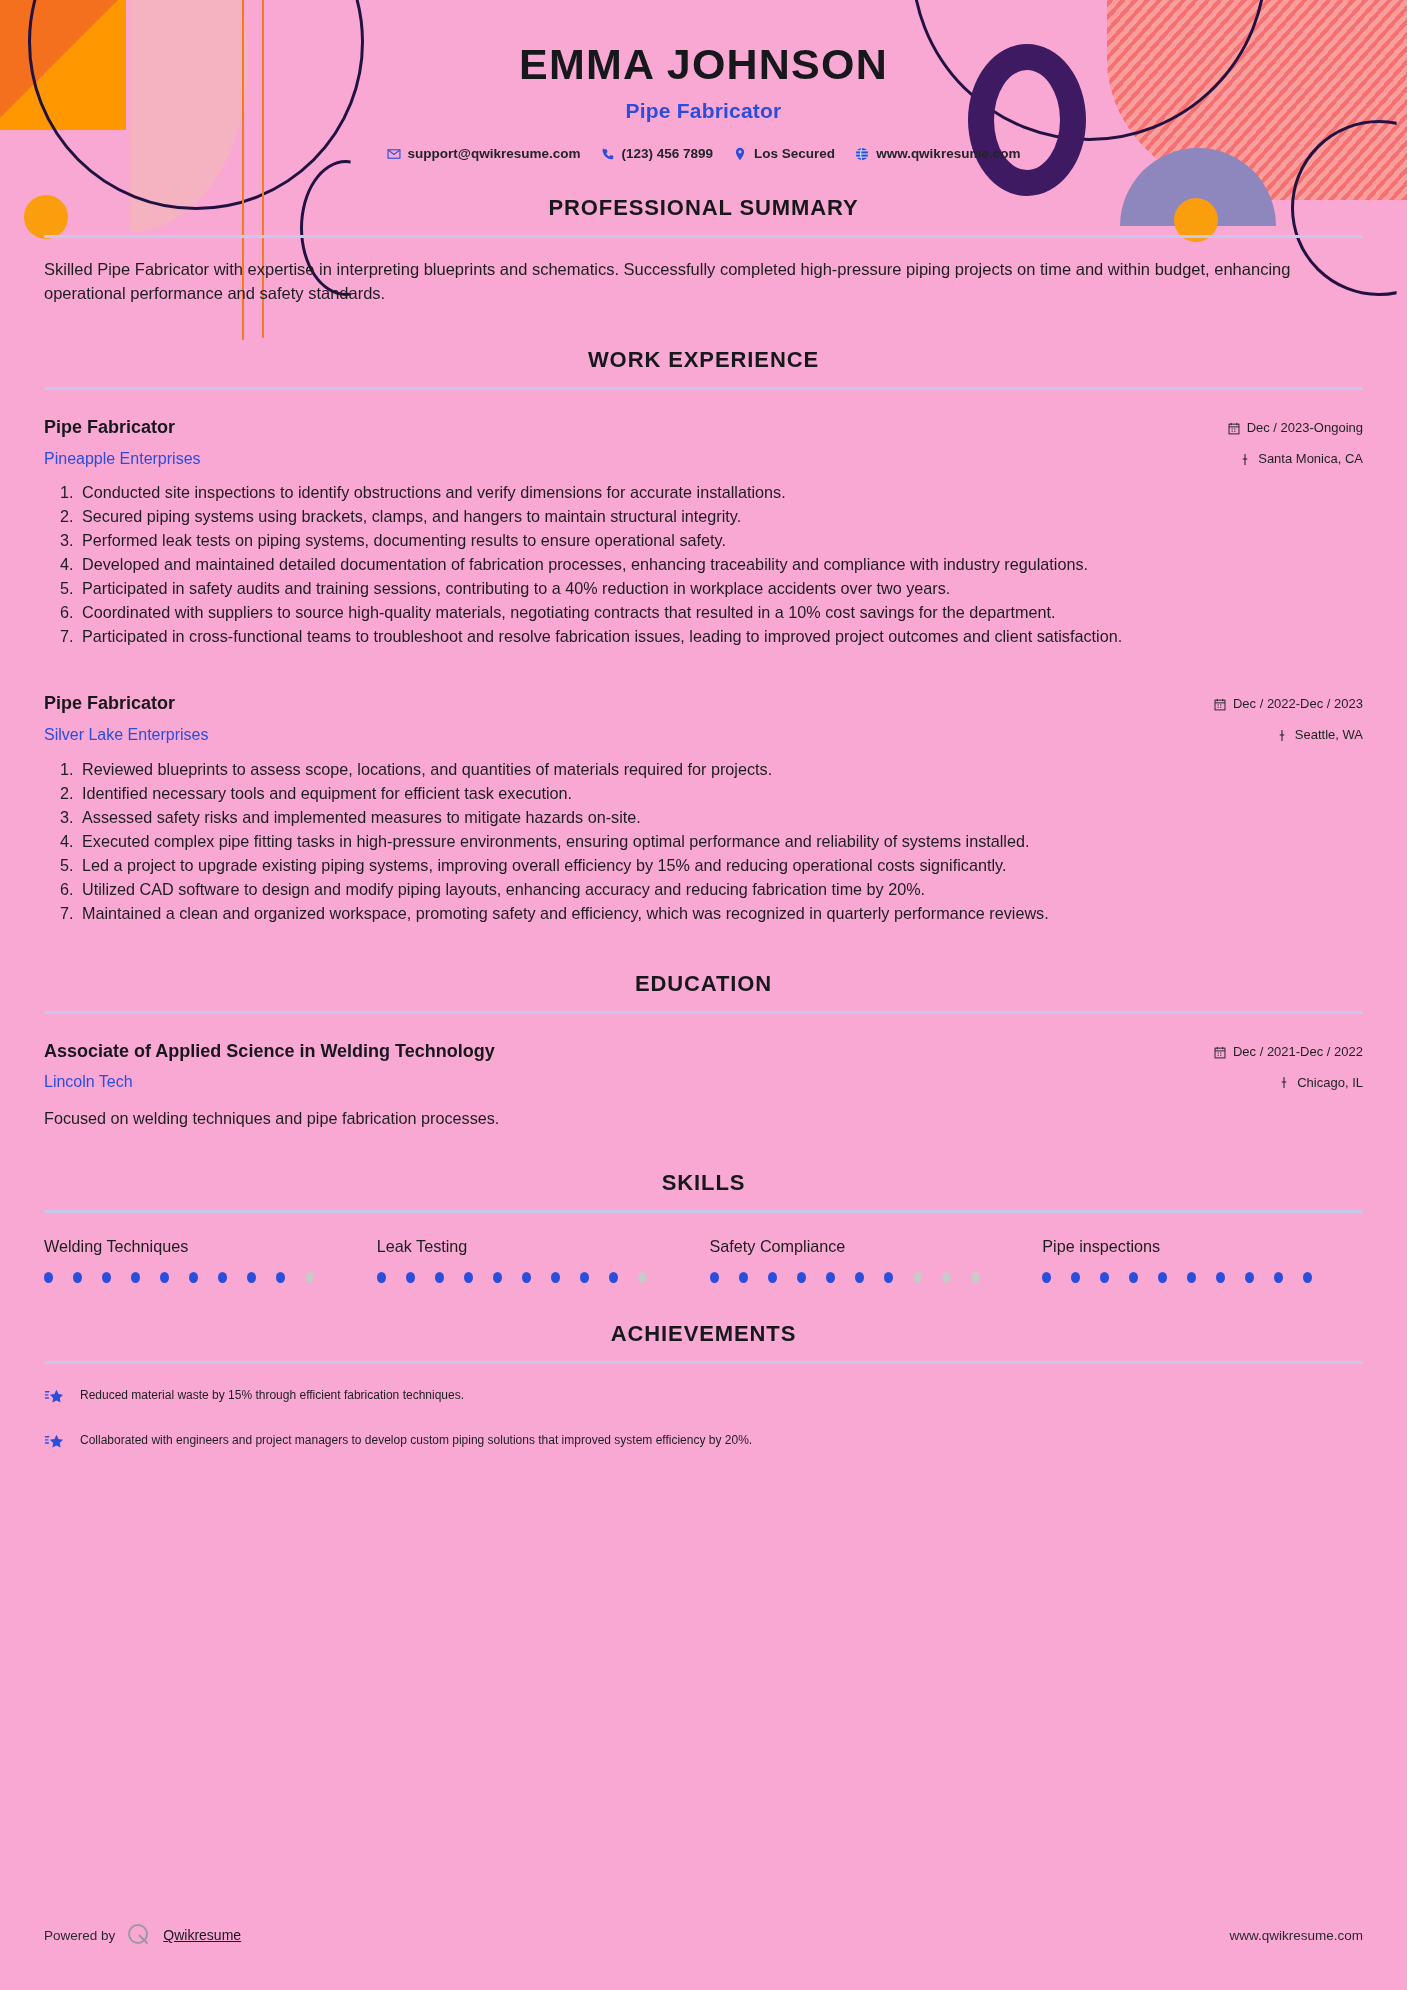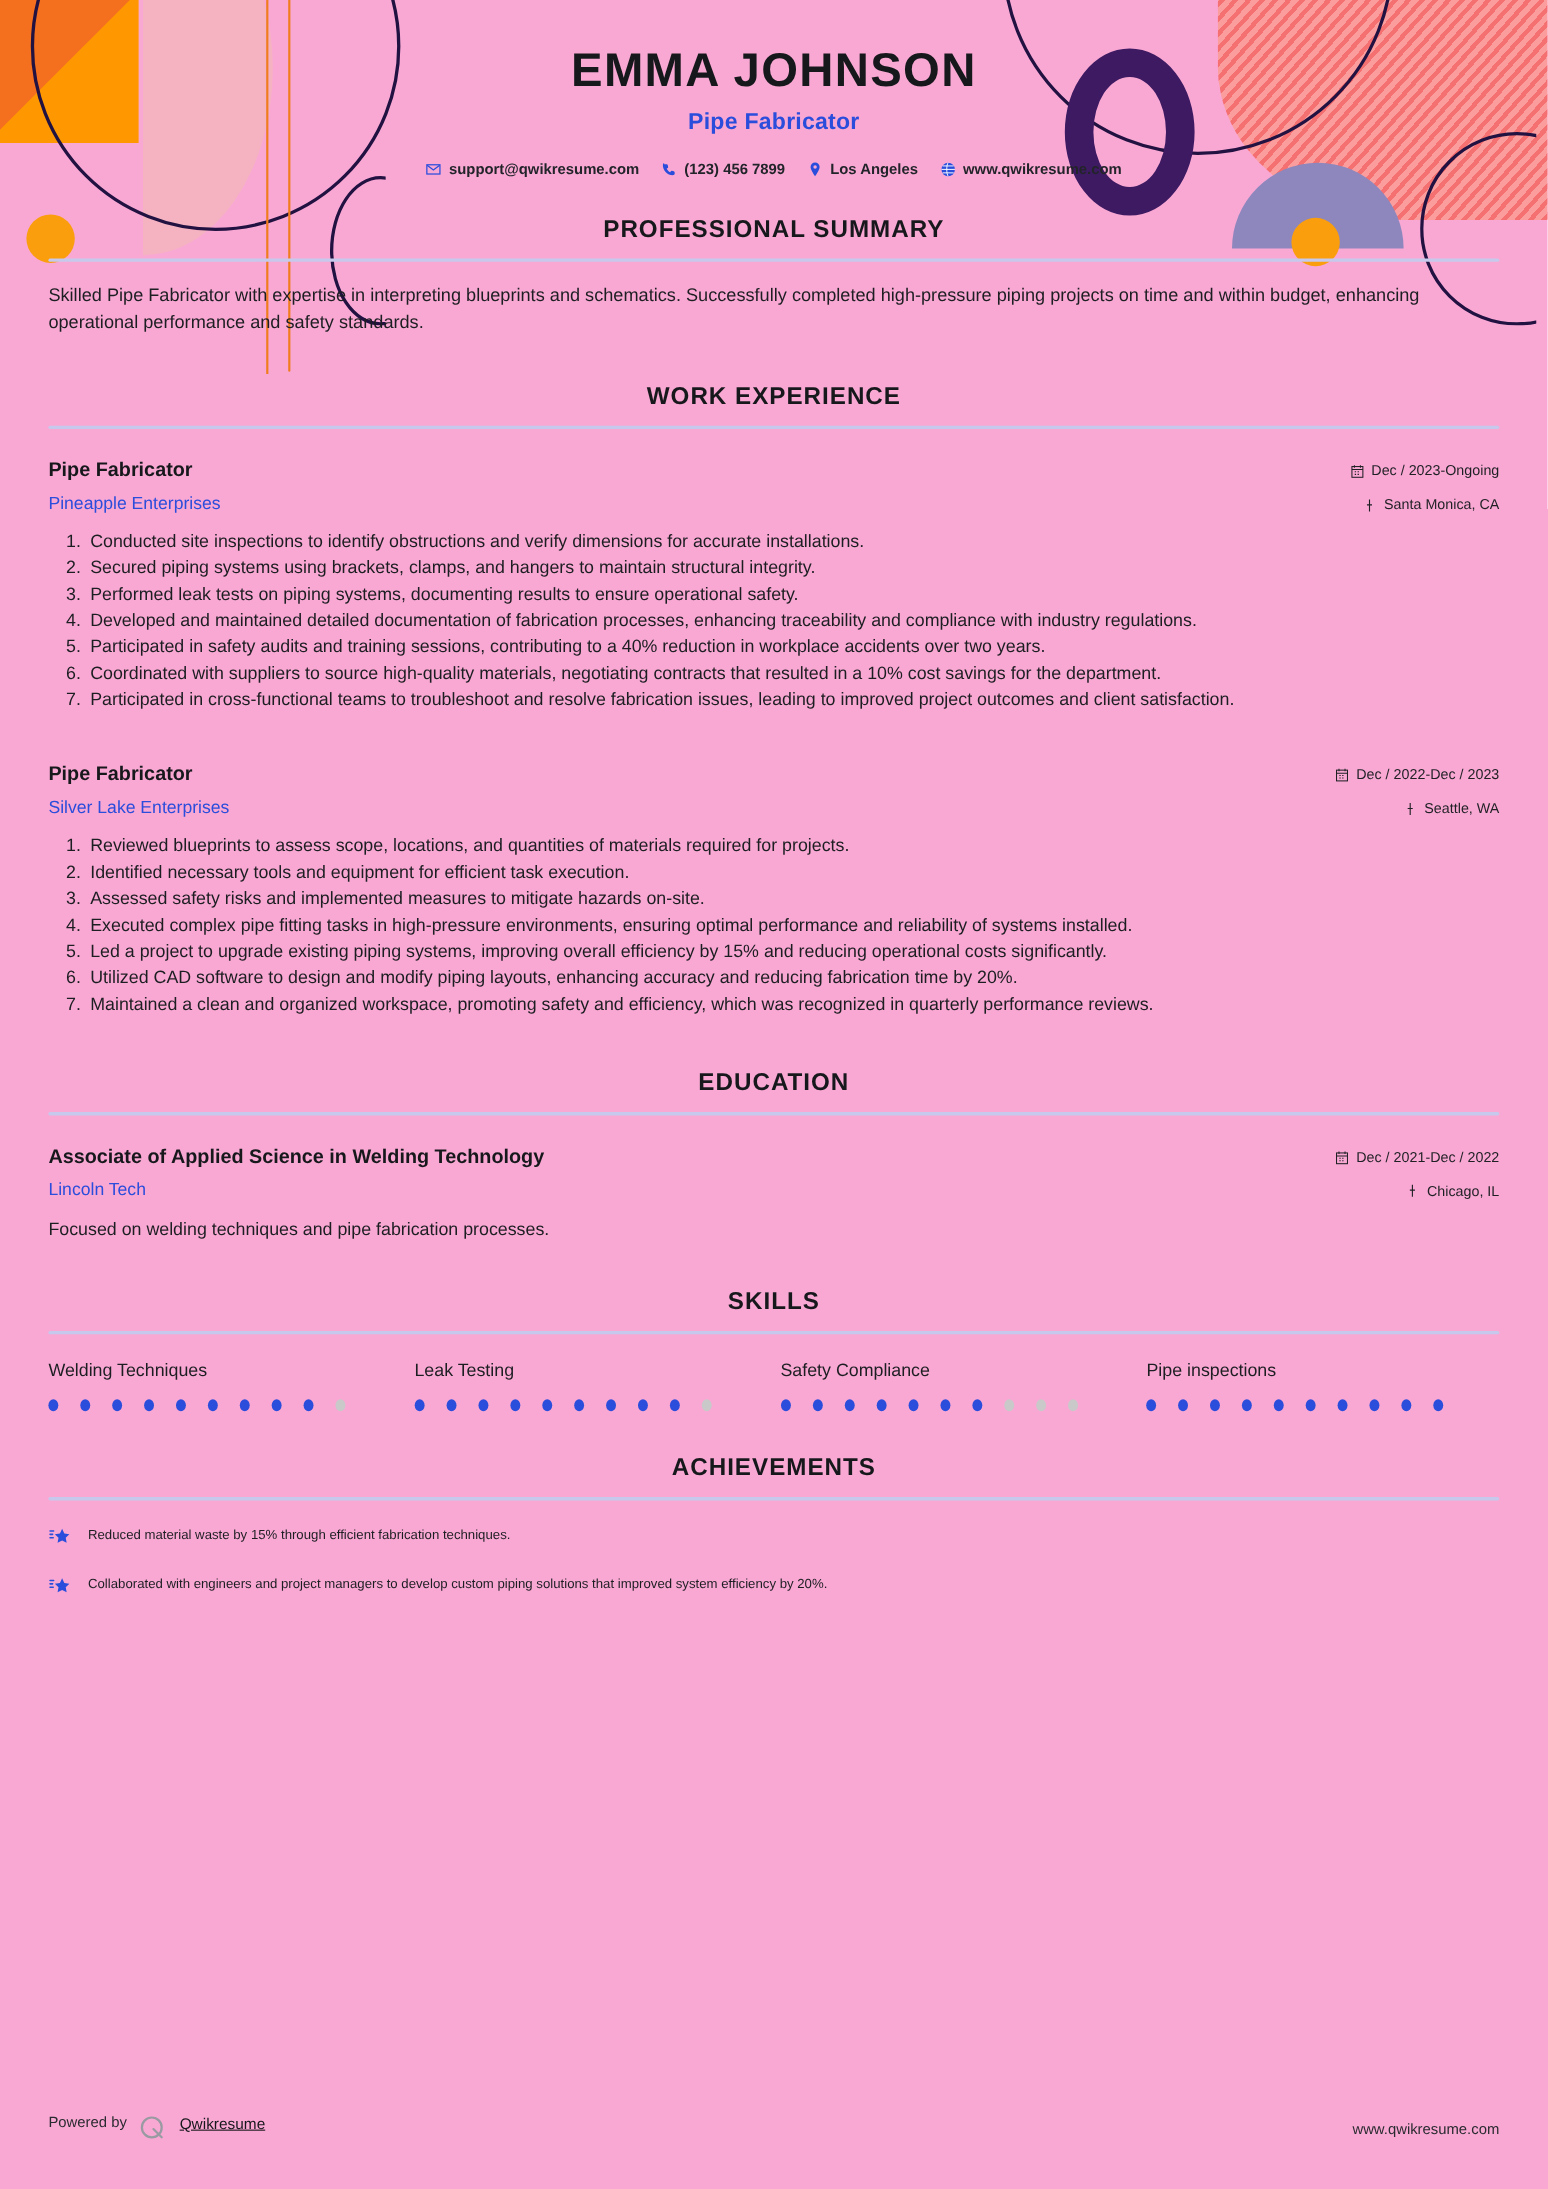--- a/index.html
+++ b/index.html
@@ -298,20 +298,21 @@
     right: 44px;
     bottom: 42px;
     display: flex;
     align-items: center;
     justify-content: space-between;
     font-size: 13.5px;
     color: #2a2b30;
   }
   .powered {
     display: flex;
+    align-items: center;
     gap: 11px;
   }
   .qlogo { width: 26px; height: 26px; color: #9a9aa2; }
   .qlogo svg { width: 26px; height: 26px; display: block; }
   .brand {
     text-decoration: underline;
     color: #17181c;
     font-size: 14px;
   }
   .footer-url { color: #2a2b30; font-size: 13.5px; }
@@ -361,21 +362,21 @@
         </span>
         <span>(123) 456 7899</span>
       </span>
 
       <span class="contact-item">
         <span class="cicon">
           <svg viewBox="0 0 16 16" fill="#2b4ddb">
             <path d="M8 .9C5.4.9 3.3 3 3.3 5.6c0 3.5 4.7 9.5 4.7 9.5s4.7-6 4.7-9.5C12.7 3 10.6.9 8 .9zm0 6.4a1.8 1.8 0 1 1 0-3.6 1.8 1.8 0 0 1 0 3.6z"></path>
           </svg>
         </span>
-        <span>Los Angeles</span>
+        <span>Los Secured</span>
       </span>
 
       <span class="contact-item">
         <span class="cicon">
           <svg viewBox="0 0 16 16" fill="#2b4ddb">
             <circle cx="8" cy="8" r="7"></circle>
             <path d="M8 1c-2 2-2 12 0 14M1 8h14M2.3 4.4h11.4M2.3 11.6h11.4" stroke="#ffffff" stroke-width="1" fill="none"></path>
           </svg>
         </span>
         <span>www.qwikresume.com</span>

